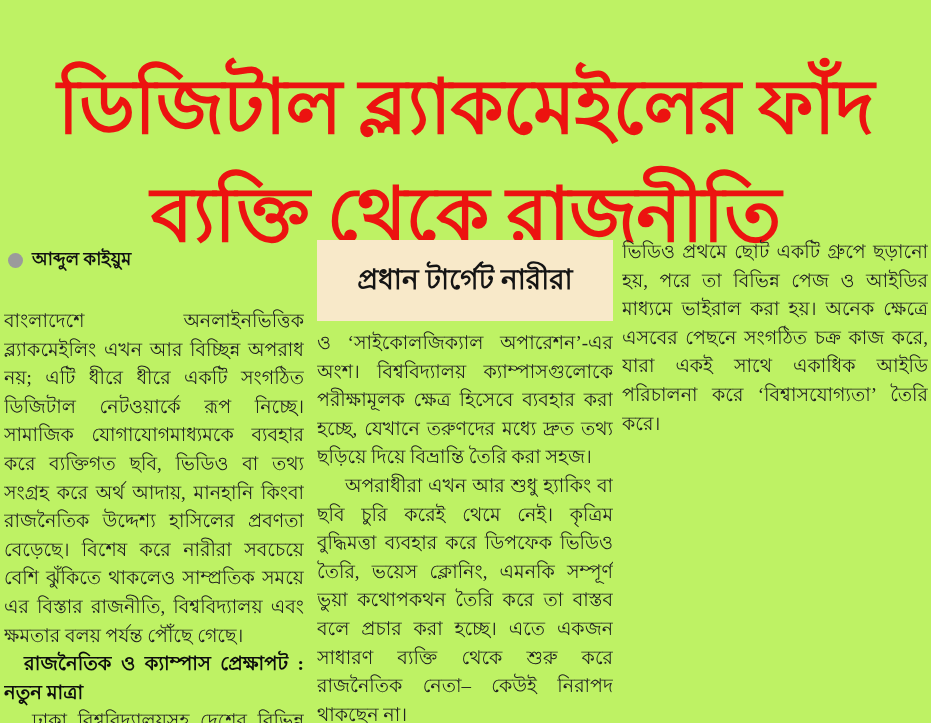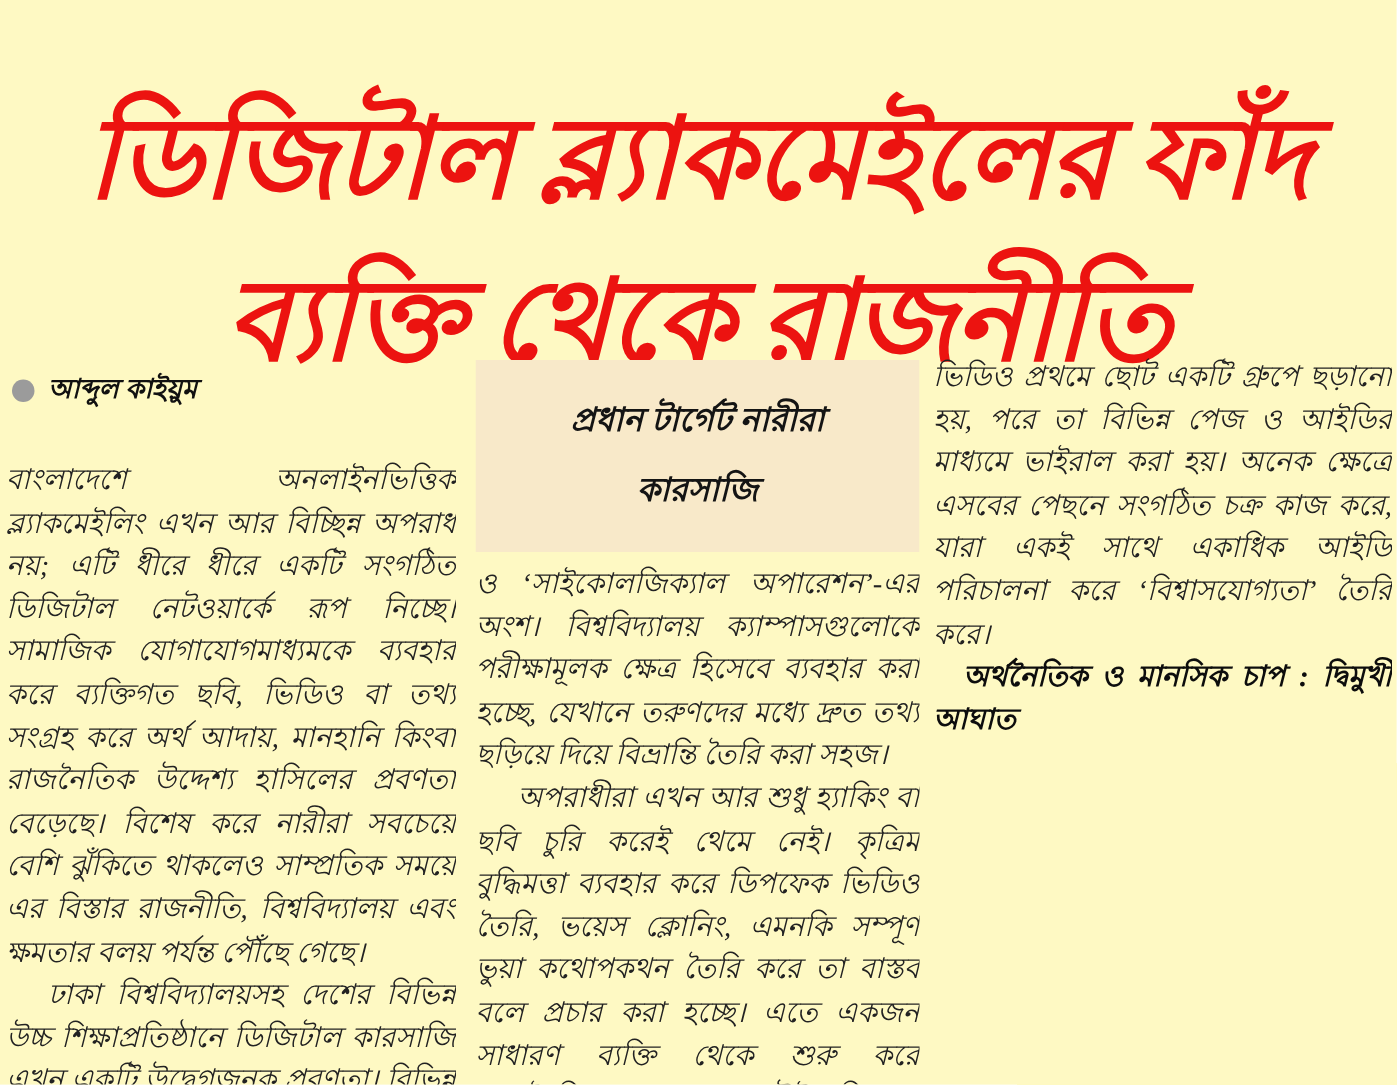--- a/index.html
+++ b/index.html
@@ -1,21 +1,21 @@
 <!DOCTYPE html>
 <html lang="bn"><head>
 <meta charset="utf-8">
 <style>
   html,body{margin:0;padding:0;}
   body{
     width:931px;height:723px;background:#fefefe;overflow:hidden;position:relative;
     font-family:"Liberation Serif", serif;
     color:#1c1c1c;
   }
-  .page{position:absolute;inset:0;background:#fef9c3;font-style:italic;}
+  .page{position:absolute;inset:0;background:#bef264;}
   
   .headline{
     position:absolute;top:2px;left:0;width:931px;height:232px;
     text-align:center;font-weight:bold;
     font-size:76px;line-height:108px;
     letter-spacing:-1px;
     user-select:none;
   }
   .headline .hl-line{display:block;white-space:nowrap;}
   
@@ -42,21 +42,21 @@
     font-size:19.5px;
   }
   .col1{left:4px;top:280px;width:300px;height:443px;overflow:hidden;margin-top:27px;}
   .col2{left:317px;top:240px;width:296px;height:483px;overflow:hidden;}
   .col3{left:622px;top:238px;width:306px;height:485px;overflow:hidden;}
   
   .highlight-box{
     width:296px;box-sizing:border-box;
     padding:16px 10px 18px 10px;margin:0 0 8px 0;
     text-align:center;font-weight:bold;color:#141414;
-    font-size:22px;line-height:47px;
+    font-size:28px;line-height:47px;
     background:#f8e9c9;
   }
   .highlight-box .box-line{display:block;white-space:nowrap;}
 </style>
 </head>
 <body>
 
 <div class="page">
 
   <h1 class="headline" style="color: rgb(236, 19, 16);">
@@ -64,33 +64,32 @@
     <span class="hl-line">ব্যক্তি থেকে রাজনীতি</span>
   </h1>
 
   <div class="byline">
     <span class="bullet"></span>
     <span class="author">আব্দুল কাইয়ুম</span>
   </div>
 
   <div class="col col1">
     <p>বাংলাদেশে অনলাইনভিত্তিক ব্ল্যাকমেইলিং এখন আর বিচ্ছিন্ন অপরাধ নয়; এটি ধীরে ধীরে একটি সংগঠিত ডিজিটাল নেটওয়ার্কে রূপ নিচ্ছে। সামাজিক যোগাযোগমাধ্যমকে ব্যবহার করে ব্যক্তিগত ছবি, ভিডিও বা তথ্য সংগ্রহ করে অর্থ আদায়, মানহানি কিংবা রাজনৈতিক উদ্দেশ্য হাসিলের প্রবণতা বেড়েছে। বিশেষ করে নারীরা সবচেয়ে বেশি ঝুঁকিতে থাকলেও সাম্প্রতিক সময়ে এর বিস্তার রাজনীতি, বিশ্ববিদ্যালয় এবং ক্ষমতার বলয় পর্যন্ত পৌঁছে গেছে।</p>
+    <p class="subhead">রাজনৈতিক ও ক্যাম্পাস প্রেক্ষাপট : নতুন মাত্রা</p>
     <p class="indent">ঢাকা বিশ্ববিদ্যালয়সহ দেশের বিভিন্ন উচ্চ শিক্ষাপ্রতিষ্ঠানে ডিজিটাল কারসাজি এখন একটি উদ্বেগজনক প্রবণতা। বিভিন্ন রাজনৈতিক ব্যক্তিত্ব, এমনকি প্রধানমন্ত্রীর পরিবার বা শীর্ষ নেতাদের নাম-পরিচয় ব্যবহার করে ভুয়া ফটোকার্ড, বিকৃত ভিডিও বা মিথ্যা তথ্য ছড়িয়ে দেয়া হচ্ছে। এসব কনটেন্ট অনেক সময় পরিকল্পিতভাবে তৈরি হয়ে নির্দিষ্ট রাজনৈতিক গোষ্ঠীকে বিব্রত করা বা জনমত প্রভাবিত করার হাতিয়ার হিসেবে ব্যবহৃত হচ্ছে।</p>
 
   </div>
 
   <div class="col col2">
     <div class="highlight-box" style="background: rgb(248, 233, 201);">
       <span class="box-line">প্রধান টার্গেট নারীরা</span>
-      <span class="box-line">কারসাজি</span>
     </div>
     <p>ও ‘সাইকোলজিক্যাল অপারেশন’-এর অংশ। বিশ্ববিদ্যালয় ক্যাম্পাসগুলোকে পরীক্ষামূলক ক্ষেত্র হিসেবে ব্যবহার করা হচ্ছে, যেখানে তরুণদের মধ্যে দ্রুত তথ্য ছড়িয়ে দিয়ে বিভ্রান্তি তৈরি করা সহজ।</p>
     <p class="indent">অপরাধীরা এখন আর শুধু হ্যাকিং বা ছবি চুরি করেই থেমে নেই। কৃত্রিম বুদ্ধিমত্তা ব্যবহার করে ডিপফেক ভিডিও তৈরি, ভয়েস ক্লোনিং, এমনকি সম্পূর্ণ ভুয়া কথোপকথন তৈরি করে তা বাস্তব বলে প্রচার করা হচ্ছে। এতে একজন সাধারণ ব্যক্তি থেকে শুরু করে রাজনৈতিক নেতা– কেউই নিরাপদ থাকছেন না।</p>
 
   </div>
 
   <div class="col col3">
     <p>ভিডিও প্রথমে ছোট একটি গ্রুপে ছড়ানো হয়, পরে তা বিভিন্ন পেজ ও আইডির মাধ্যমে ভাইরাল করা হয়। অনেক ক্ষেত্রে এসবের পেছনে সংগঠিত চক্র কাজ করে, যারা একই সাথে একাধিক আইডি পরিচালনা করে ‘বিশ্বাসযোগ্যতা’ তৈরি করে।</p>
-    <p class="subhead">অর্থনৈতিক ও মানসিক চাপ : দ্বিমুখী আঘাত</p>
 
   </div>
 
 </div>
 
 </body></html>

